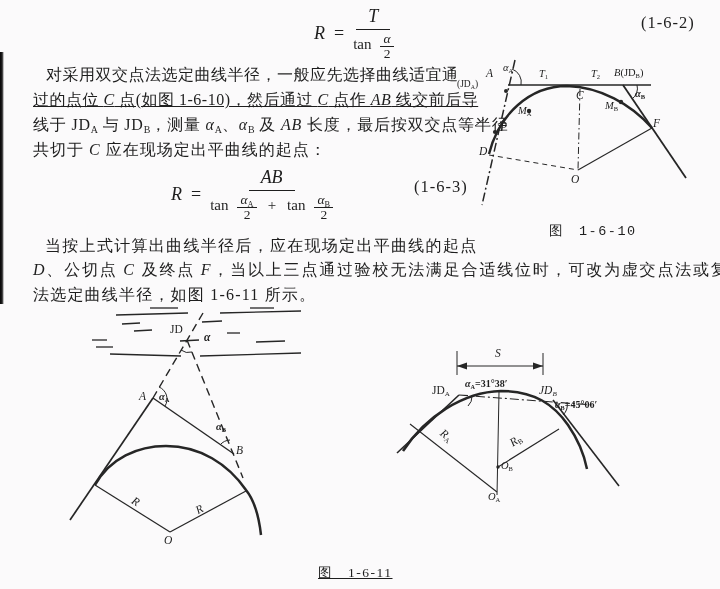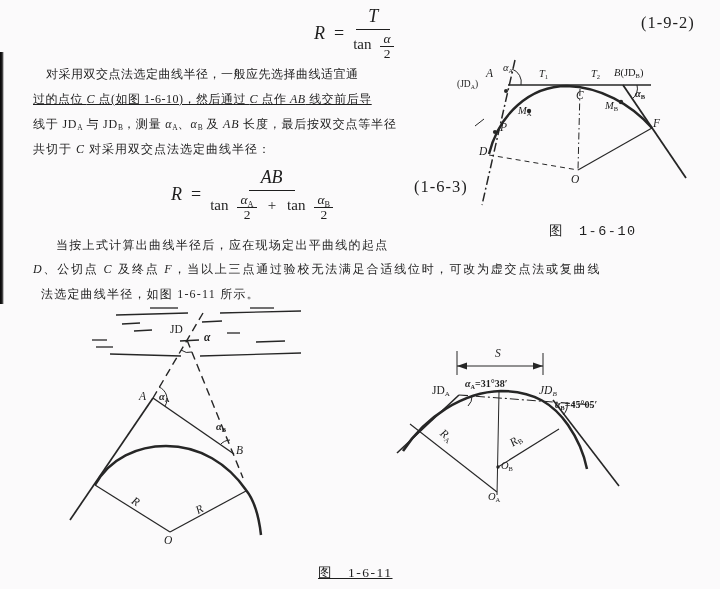--- a/index.html
+++ b/index.html
@@ -1,21 +1,21 @@
 <!DOCTYPE html>
 <html><head>
 <meta charset="utf-8">
 <style>
   html,body{margin:0;padding:0;background:#e8e8e8;}
   .page{position:relative;width:720px;height:589px;background:#fbfafb;overflow:hidden;
         font-family:"Liberation Serif","DejaVu Serif",serif;color:#1e1e1e;}
   .edge{position:absolute;left:0;top:52px;width:4px;height:252px;
         background:linear-gradient(90deg,#050505 0%,#222 55%,rgba(0,0,0,0) 100%);}
   
-  .tline{position:absolute;font-size:12px;line-height:21px;white-space:nowrap;letter-spacing:.5px;}
+  .tline{position:absolute;font-size:16px;line-height:21px;white-space:nowrap;letter-spacing:.5px;}
   .var{font-style:italic;}
   sub{font-size:.62em;line-height:0;vertical-align:-0.3em;letter-spacing:0;}
   
   .formula{position:absolute;display:flex;align-items:center;gap:9px;font-size:18px;}
   .frac{display:inline-flex;flex-direction:column;align-items:center;}
   .frac>.fnum{border-bottom:1.3px solid #1e1e1e;padding:0 12px 2px;text-align:center;}
   .frac>.fden{padding-top:2px;display:flex;align-items:flex-start;gap:9px;font-size:15px;}
   .sfrac{display:inline-flex;flex-direction:column;align-items:center;font-size:13.5px;line-height:1.05;}
   .sfrac .sn{border-bottom:1px solid #1e1e1e;padding:0 3px;}
   .plus{padding:4px 2px 0;}
@@ -43,27 +43,27 @@
       <span class="fnum var">T</span>
       <span class="fden">
         <span class="fnlbl">tan</span>
         <span class="sfrac">
           <span class="sn var">α</span>
           <span>2</span>
         </span>
       </span>
     </span>
   </div>
-  <div class="eqtag" style="left:641px;top:13px;">(1-9-2)</div>
+  <div class="eqtag" style="left:641px;top:13px;">(1-6-2)</div>
 
   <div>
     <div class="tline" style="left:46px;top:64px;"><span>对采用双交点法选定曲线半径，一般应先选择曲线适宜通</span></div>
     <div class="tline" style="left:33px;top:89px;text-decoration:underline;"><span>过的点位 </span><span class="var">C</span><span> 点(如图 1-6-10)，然后通过 </span><span class="var">C</span><span> 点作 </span><span class="var">AB</span><span> 线交前后导</span></div>
     <div class="tline" style="left:33px;top:114px;letter-spacing:.8px;"><span>线于 JD</span><sub>A</sub><span> 与 JD</span><sub>B</sub><span>，测量 </span><span class="var">α</span><sub>A</sub><span>、</span><span class="var">α</span><sub>B</sub><span> 及 </span><span class="var">AB</span><span> 长度，最后按双交点等半径</span></div>
-    <div class="tline" style="left:33px;top:139px;letter-spacing:1px;"><span>共切于 </span><span class="var">C</span><span> 对采用双交点法选定曲线半径：</span></div>
+    <div class="tline" style="left:33px;top:139px;letter-spacing:1px;"><span>共切于 </span><span class="var">C</span><span> 应在现场定出平曲线的起点：</span></div>
   </div>
 
   <div class="formula" style="left:171px;top:167px;">
     <span class="var">R</span>
     <span>=</span>
     <span class="frac">
       <span class="fnum var">AB</span>
       <span class="fden">
         <span class="fnlbl">tan</span>
         <span class="sfrac">
@@ -114,23 +114,23 @@
     <div class="lbl" style="left:63px;top:48px;"><span class="var">M</span><sub>A</sub></div>
     <div class="lbl" style="left:150px;top:43px;"><span class="var">M</span><sub>B</sub></div>
     <div class="lbl big" style="left:45px;top:64px;"><span class="var">P</span></div>
     <div class="lbl big" style="left:24px;top:88px;"><span class="var">D</span></div>
     <div class="lbl big" style="left:116px;top:116px;"><span class="var">O</span></div>
     <div class="lbl big" style="left:198px;top:60px;"><span class="var">F</span></div>
     <div class="figcap" style="left:94px;top:164px;font-family:Liberation Mono, monospace;">图　1-6-10</div>
   </div>
 
   <div>
-    <div class="tline" style="left:56px;top:235px;letter-spacing:1.3px;"><span>当按上式计算出曲线半径后，应在现场定出平曲线的起点</span></div>
+    <div class="tline" style="left:45px;top:235px;letter-spacing:1.3px;"><span>当按上式计算出曲线半径后，应在现场定出平曲线的起点</span></div>
     <div class="tline" style="left:33px;top:259px;letter-spacing:1.8px;"><span class="var">D</span><span>、公切点 </span><span class="var">C</span><span> 及终点 </span><span class="var">F</span><span>，当以上三点通过验校无法满足合适线位时，可改为虚交点法或复曲线</span></div>
-    <div class="tline" style="left:33px;top:284px;letter-spacing:1.2px;margin-left:8px;"><span>法选定曲线半径，如图 1-6-11 所示。</span></div>
+    <div class="tline" style="left:33px;top:284px;letter-spacing:1.2px;"><span>法选定曲线半径，如图 1-6-11 所示。</span></div>
   </div>
 
   <div class="fig" style="left:60px;top:308px;width:272px;height:252px;">
     <svg width="272" height="252" viewBox="0 0 272 252">
       <g fill="none" stroke="#262626" stroke-width="1.3">
         <path d="M56,7 L128,5"></path>
           <path d="M160,5 L241,3"></path>
         <path d="M50,46 L121,48"></path>
           <path d="M140,48 L241,45"></path>
         <path d="M62,16 L80,15"></path>
@@ -187,21 +187,21 @@
       <g fill="#262626" stroke="none">
         <path d="M62,21 L72,17.5 L72,24.5 Z"></path>
         <path d="M148,21 L138,17.5 L138,24.5 Z"></path>
         <circle cx="103" cy="122" r="1.7"></circle>
       </g>
     </svg>
     <div class="lbl big" style="left:100px;top:3px;"><span class="var">S</span></div>
     <div class="lbl big" style="left:37px;top:40px;"><span>JD</span><sub>A</sub></div>
     <div class="lbl" style="left:70px;top:34px;font-weight:bold;font-size:10px;"><span class="var">α</span><sub>A</sub><span>=31°38′</span></div>
     <div class="lbl big" style="left:144px;top:40px;font-style:italic;"><span>JD</span><sub>B</sub></div>
-    <div class="lbl" style="left:160px;top:55px;font-weight:bold;font-size:10px;"><span class="var">α</span><sub>B</sub><span>=45°05′</span></div>
+    <div class="lbl" style="left:160px;top:55px;font-weight:bold;font-size:10px;"><span class="var">α</span><sub>B</sub><span>=45°06′</span></div>
     <div class="lbl big r38" style="left:45px;top:85px;"><span class="var">R</span><sub>A</sub></div>
     <div class="lbl big rn33" style="left:115px;top:90px;"><span class="var">R</span><sub>B</sub></div>
     <div class="lbl" style="left:106px;top:116px;"><span class="var">O</span><sub>B</sub></div>
     <div class="lbl" style="left:93px;top:147px;"><span class="var">O</span><sub>A</sub></div>
   </div>
 
   <div class="figcap" style="left:318px;top:564px;text-decoration:underline;">图　1-6-11</div>
 </div>
 
 </body></html>

